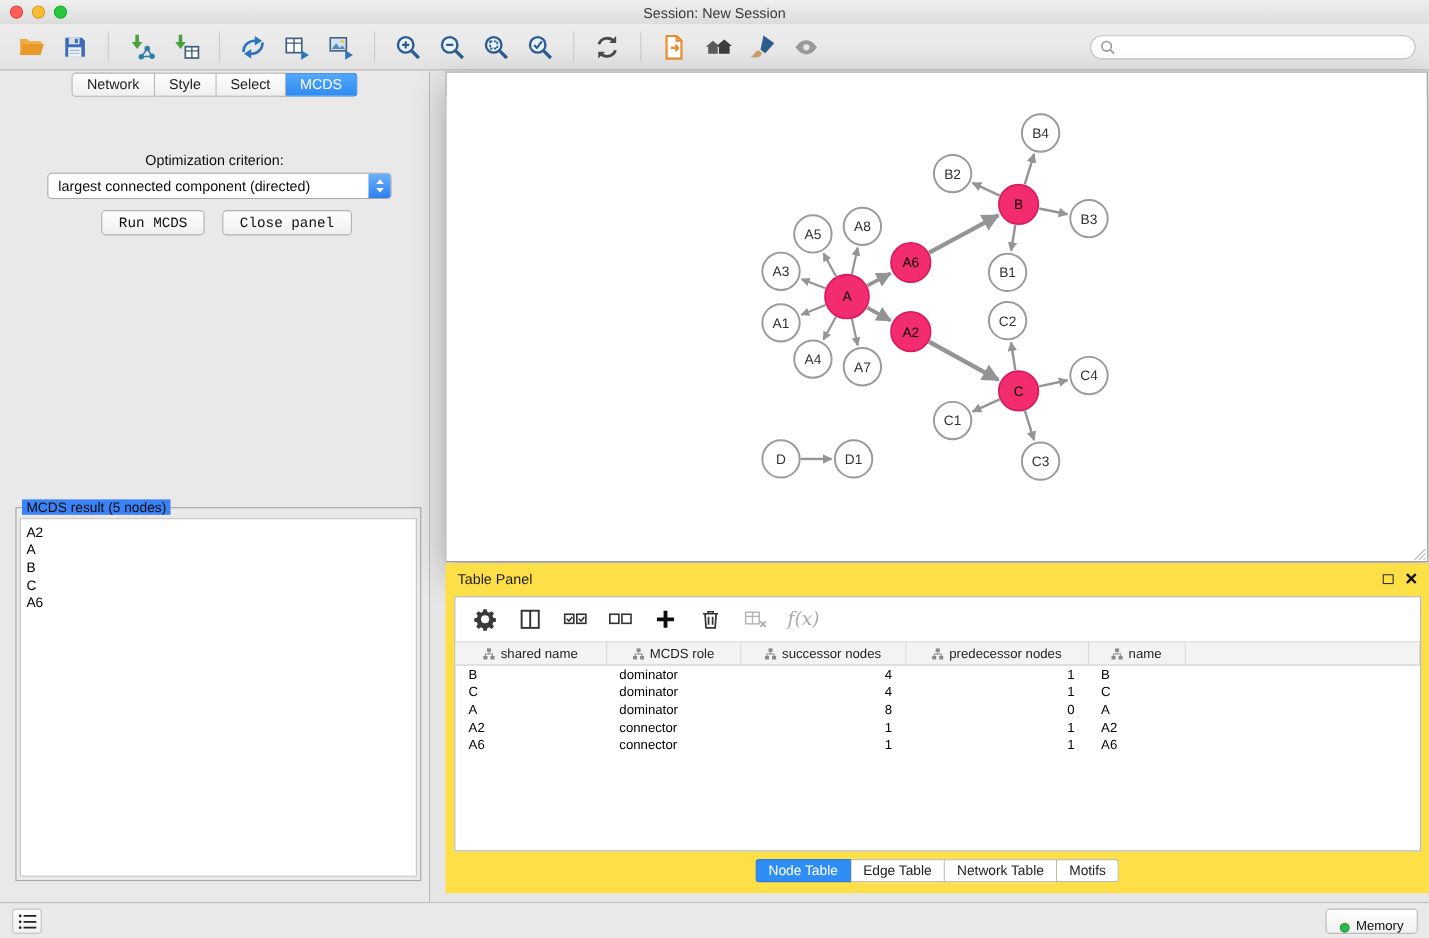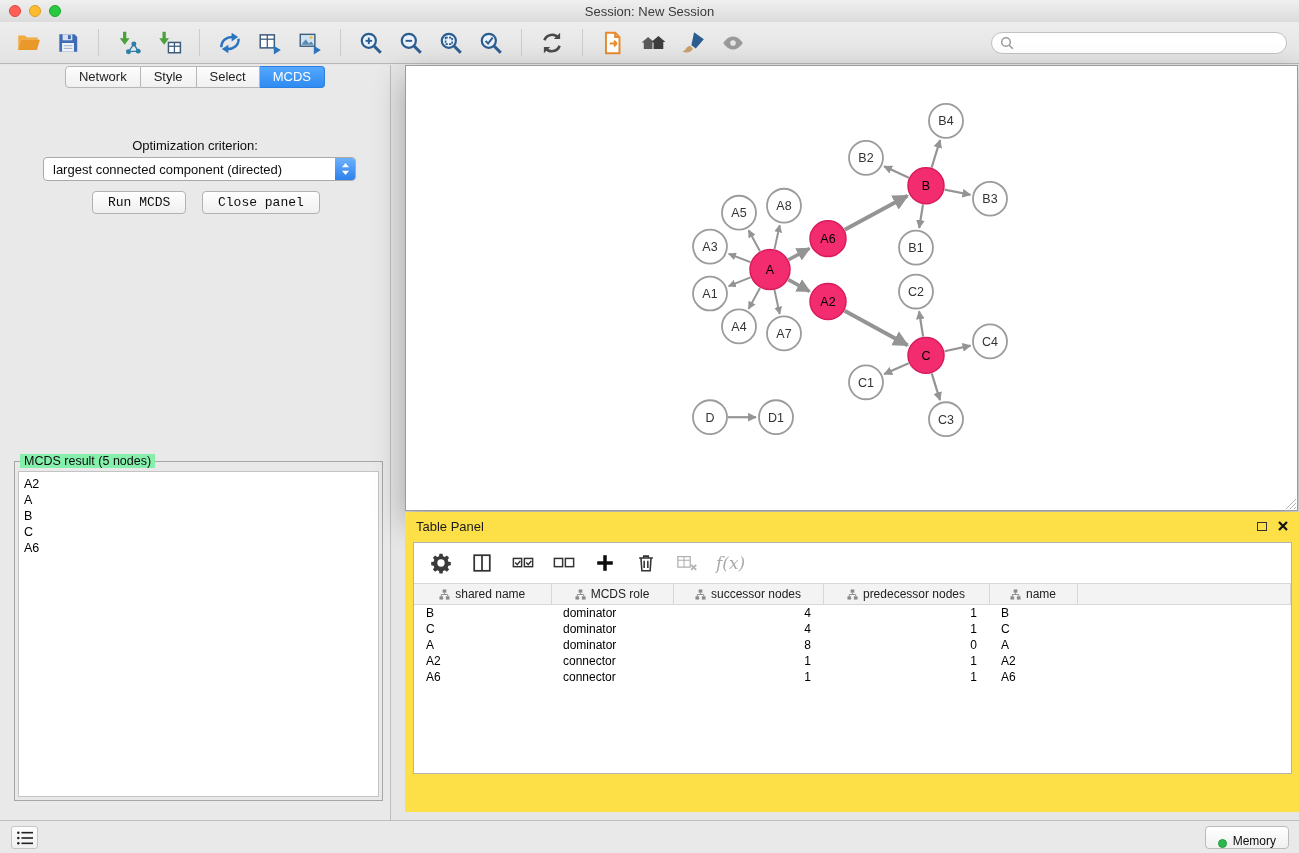--- a/index.html
+++ b/index.html
@@ -42,21 +42,21 @@
   .opt-label{text-align:center;font-size:13px;color:#0d0d0d;position:absolute;left:0;width:100%;top:73px}
   .dropdown{position:absolute;left:43px;top:92px;width:313px;height:24px;background:#fff;border:1px solid #a9a9a9;
     border-radius:4px;display:flex;align-items:center;font-size:13px;padding-left:9px;color:#0d0d0d}
   .dd-stepper{position:absolute;right:0;top:0;width:20px;height:22px;border-radius:0 3px 3px 0;
     background:linear-gradient(#6cb1fc,#2d80ed);display:flex;align-items:center;justify-content:center}
   .btn{position:absolute;height:23px;background:linear-gradient(#ffffff,#efefef);border:1px solid #b2b2b2;border-radius:4px;
     font-size:13px;color:#0d0d0d;padding:0 15px;font-family:Liberation Mono, monospace}
   .btn-run{left:92px;top:126px}
   .btn-close{left:202px;top:126px}
   .result-group{position:absolute;left:14px;top:396px;width:369px;height:340px;border:1px solid #a6a6a6}
-  .result-title{position:absolute;left:5px;top:-8px;background:#86efac;padding:0 4px;font-size:12.5px;color:#0d0d0d}
+  .result-title{position:absolute;left:5px;top:-8px;background:#3b82f6;padding:0 4px;font-size:12.5px;color:#0d0d0d}
   .result-list{position:absolute;left:3px;top:9px;right:3px;bottom:3px;background:#fff;border:1px solid #c4c4c4;
     font-size:12.5px;color:#000;padding:4px 5px;overflow:hidden}
   .result-item{height:16px;line-height:16px}
 
   
   .network-window{position:absolute;left:405px;top:65px;width:893px;height:446px;background:#fff;
     border:1px solid #9c9c9c;box-shadow:0 12px 30px rgba(0,0,0,.30)}
   .nw-titlebar{height:21px;background:linear-gradient(#ececec,#d7d7d7);border-bottom:1px solid #b1b1b1;
     display:flex;align-items:center;justify-content:center;position:relative}
   .nw-titlebar .lights{top:4px;left:8px}
@@ -565,20 +565,26 @@
             <td style="text-align: left;">connector</td>
             <td style="text-align: right;">1</td>
             <td style="text-align: right;">1</td>
             <td style="text-align: left;">A6</td>
             <td></td>
           </tr>
         </tbody>
     </table>
   </div>
 
+  <div class="table-tabs" id="table-tabs">
+      <div class="ttab active">Node Table</div>
+      <div class="ttab">Edge Table</div>
+      <div class="ttab">Network Table</div>
+      <div class="ttab">Motifs</div>
+    </div>
 </div>
 
 <div class="statusbar">
   <div class="sb-left">
     <svg width="18" height="16" viewBox="0 0 20 18">
       <circle cx="2.5" cy="3" r="1.4" fill="#222"></circle>
         <line x1="6" y1="3" x2="19" y2="3" stroke="#222" stroke-width="1.8"></line>
       <circle cx="2.5" cy="9" r="1.4" fill="#222"></circle>
         <line x1="6" y1="9" x2="19" y2="9" stroke="#222" stroke-width="1.8"></line>
       <circle cx="2.5" cy="15" r="1.4" fill="#222"></circle>

